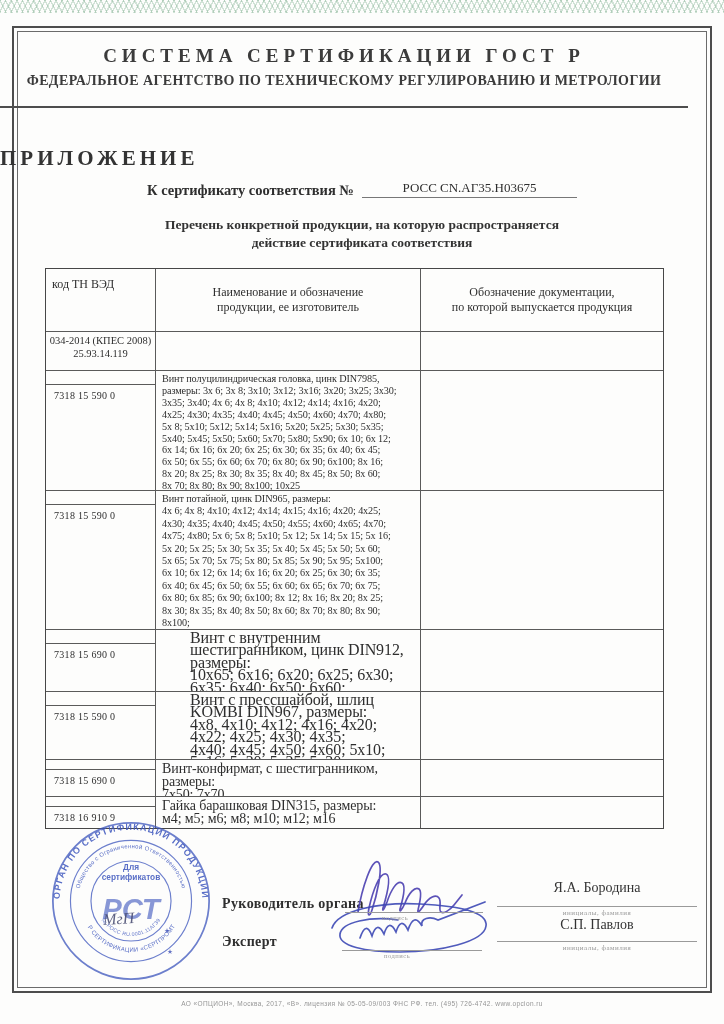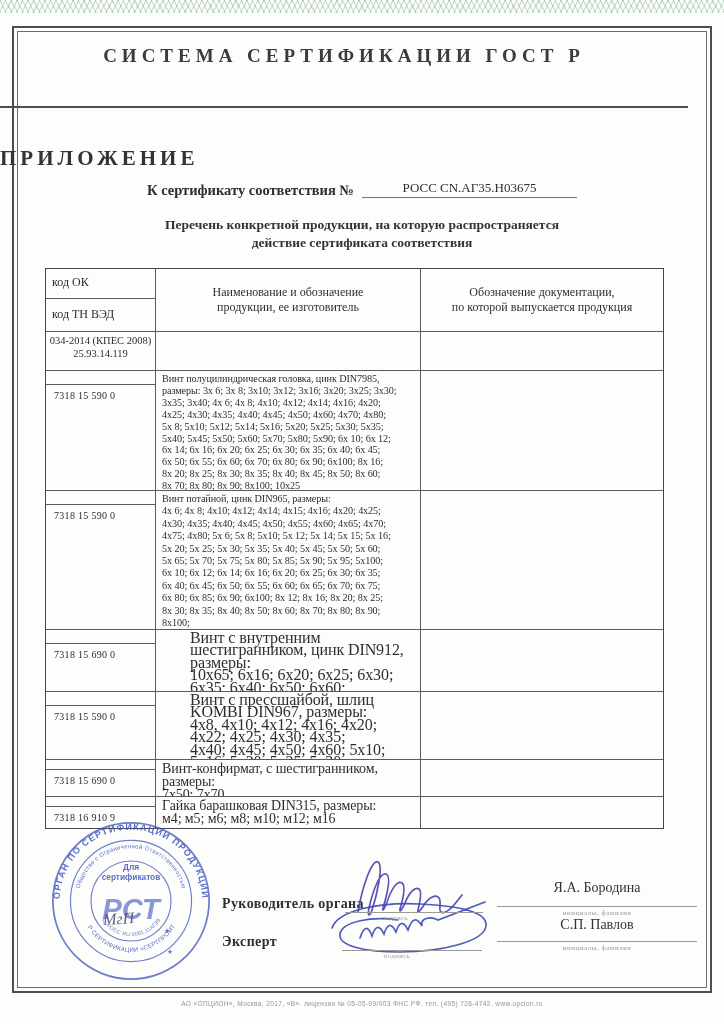--- a/index.html
+++ b/index.html
@@ -94,36 +94,36 @@
 <div class="page">
 
   <div class="guilloche"></div>
 
   <div class="frame-outer">
     <div class="frame-inner"></div>
   </div>
 
   <div class="header-box">
     <div class="h1">СИСТЕМА СЕРТИФИКАЦИИ ГОСТ Р</div>
+    <div class="h2">ФЕДЕРАЛЬНОЕ АГЕНТСТВО ПО ТЕХНИЧЕСКОМУ РЕГУЛИРОВАНИЮ И МЕТРОЛОГИИ</div>
   </div>
 
 
   <div class="doc-title">ПРИЛОЖЕНИЕ</div>
 
   <div class="cert-line">
     <span class="lbl">К сертификату соответствия №</span><span class="val">РОСС CN.АГ35.Н03675</span>
   </div>
 
   <div class="subtitle">Перечень конкретной продукции,  на которую распространяется
 действие сертификата соответствия</div>
 
   <div class="tbl">
     <div class="trow thead">
       <div class="c1 hc1">
-        <div class="hc1-top">код ОК</div>
         <div class="hc1-bot">код ТН ВЭД</div>
       </div>
       <div class="c2 hc-mid">Наименование и обозначение
 продукции, ее изготовитель</div>
       <div class="c3 hc-mid">Обозначение документации,
 по которой выпускается продукция</div>
     </div>
 
     <div class="trow r0">
       <div class="c1">034-2014 (КПЕС 2008)

